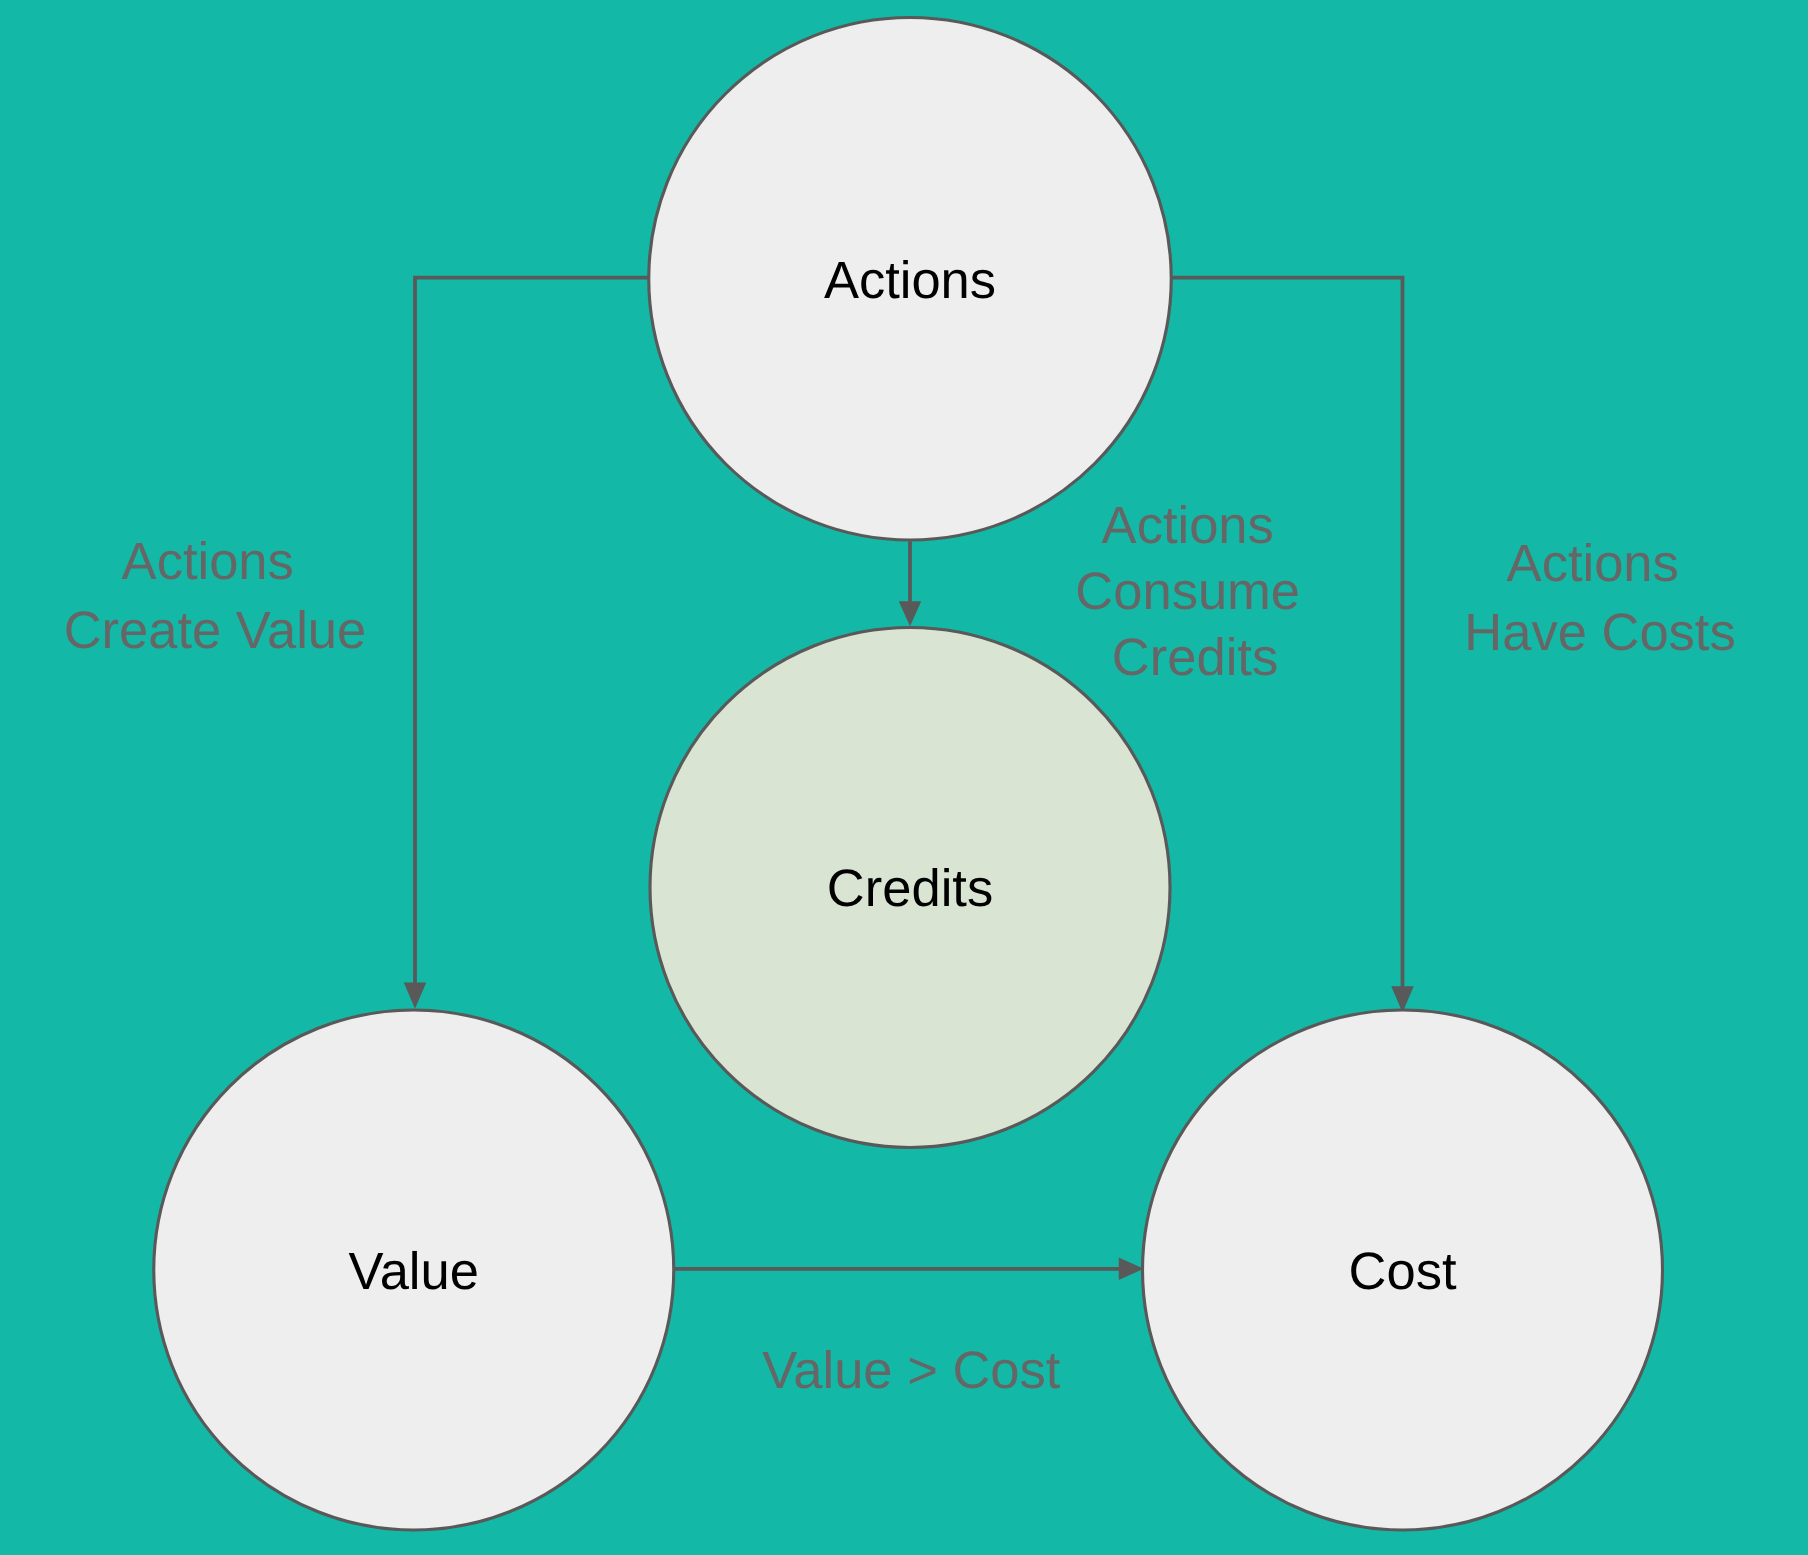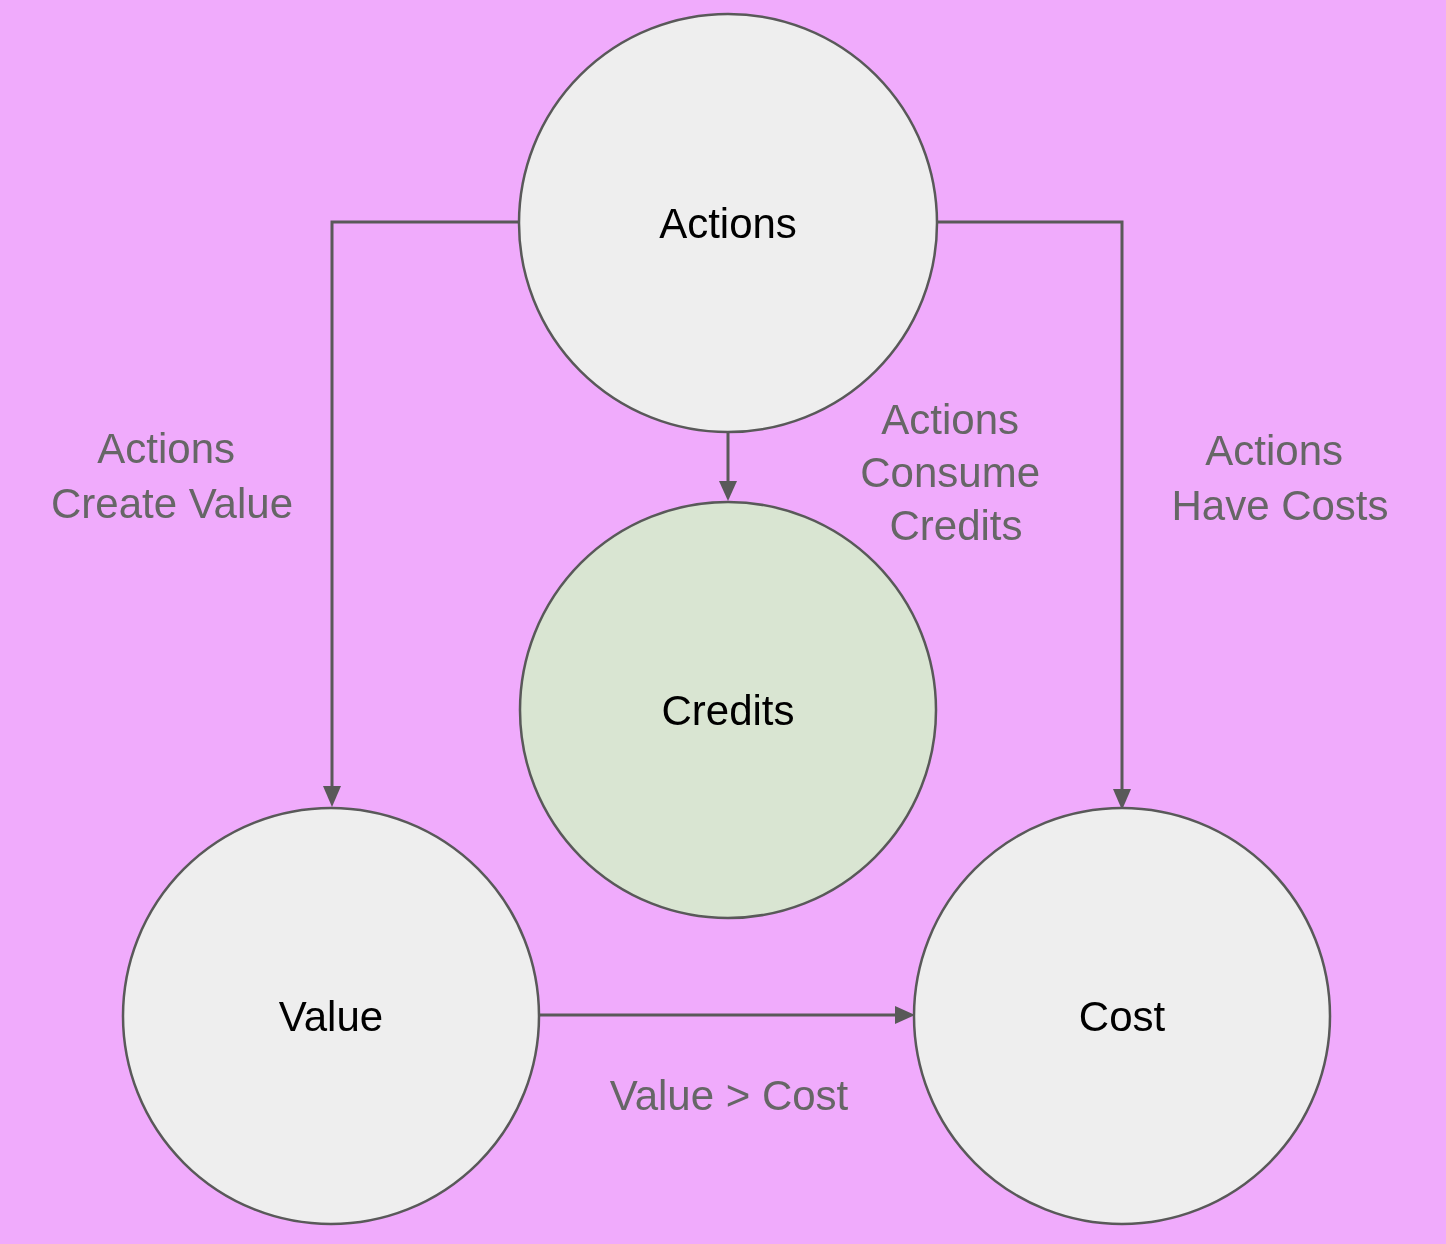--- a/index.html
+++ b/index.html
@@ -7,21 +7,21 @@
     padding: 0;
     background: #ffffff;
     width: 1446px;
     height: 1244px;
     overflow: hidden;
   }
   .canvas-wrap {
     position: relative;
     width: 1446px;
     height: 1244px;
-    background: #f0abfc;
+    background: #14b8a6;
   }
   svg {
     display: block;
   }
   .node-circle {
     stroke-width: 2.5;
   }
   .edge-line {
     fill: none;
     stroke: #595959;

